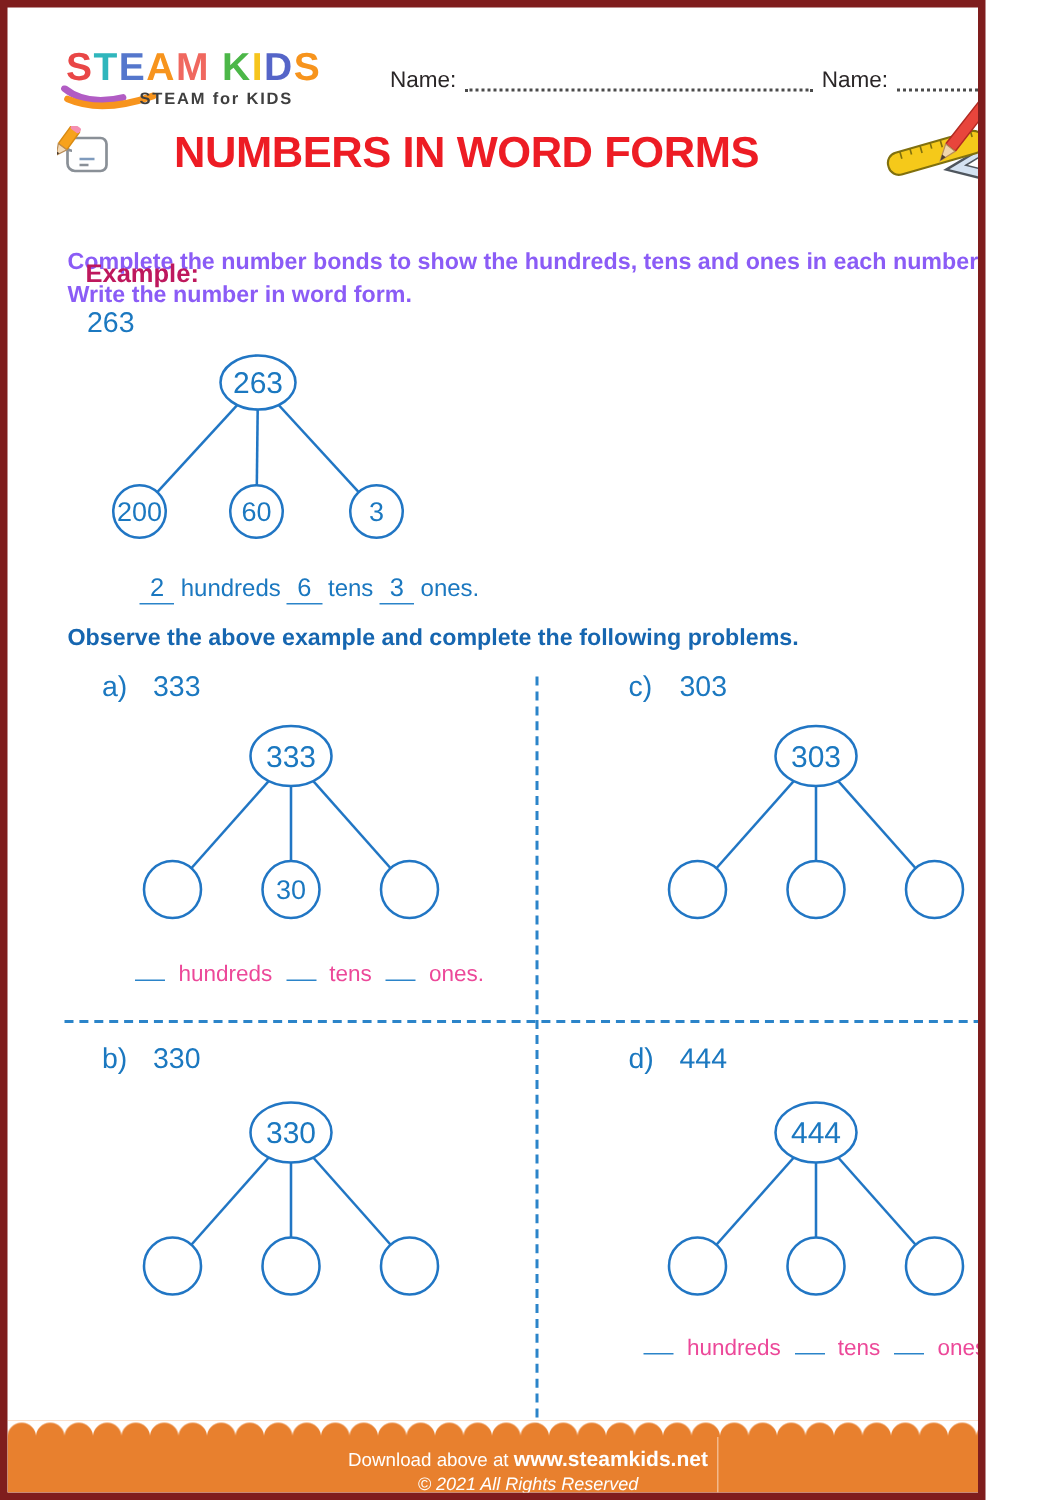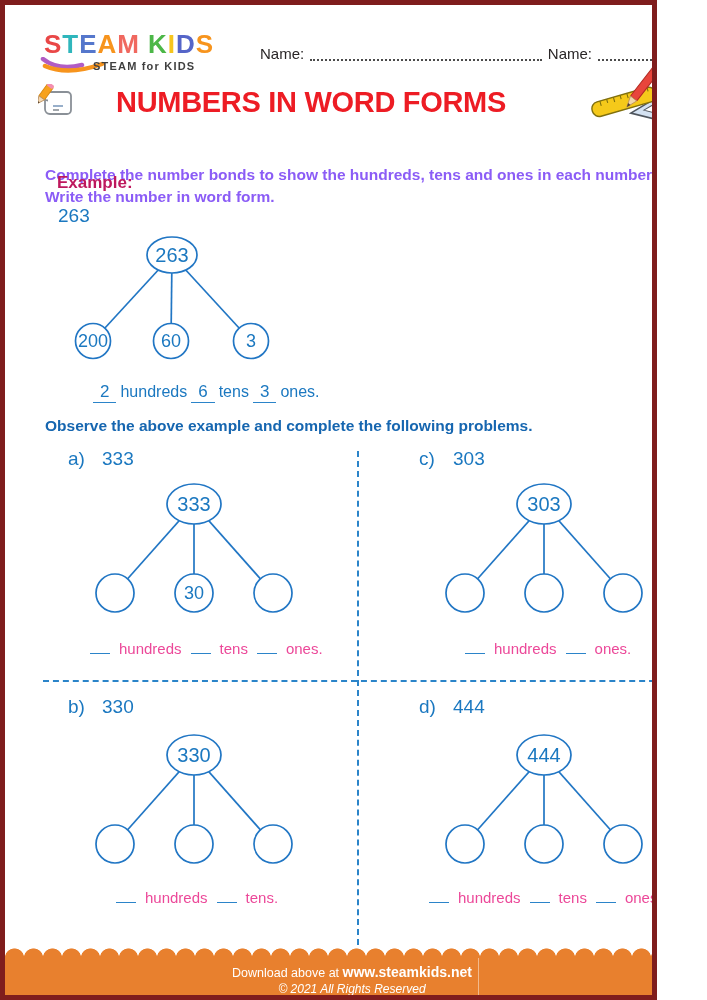--- a/index.html
+++ b/index.html
@@ -237,26 +237,20 @@
       <circle cx="214" cy="118" r="19"></circle>
     <text class="t-top" x="135" y="36">444</text>
     <text class="t-child" x="56" y="124"></text>
     <text class="t-child" x="135" y="124"></text>
     <text class="t-child" x="214" y="124"></text>
   </svg>
 
   <div class="answer ans-a">
     <span class="blank"></span><span class="word">hundreds</span><span class="blank"></span><span class="word">tens</span><span class="blank"></span><span class="word">ones.</span>
   </div>
-  <div class="answer ans-c">
-    <span class="blank"></span><span class="word">hundreds</span><span class="blank"></span><span class="word">ones.</span>
-  </div>
-  <div class="answer ans-b">
-    <span class="blank"></span><span class="word">hundreds</span><span class="blank"></span><span class="word">tens.</span>
-  </div>
   <div class="answer ans-d">
     <span class="blank"></span><span class="word">hundreds</span><span class="blank"></span><span class="word">tens</span><span class="blank"></span><span class="word">ones.</span>
   </div>
 
   <div class="div-v"></div>
   <div class="div-h"></div>
 
   <div class="footer">
     <div class="scallops"></div>
     <div class="foot-band">

